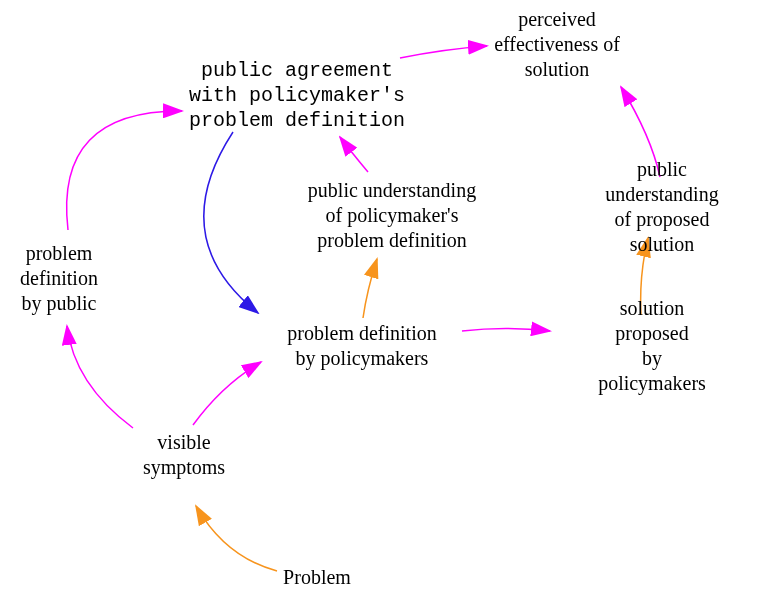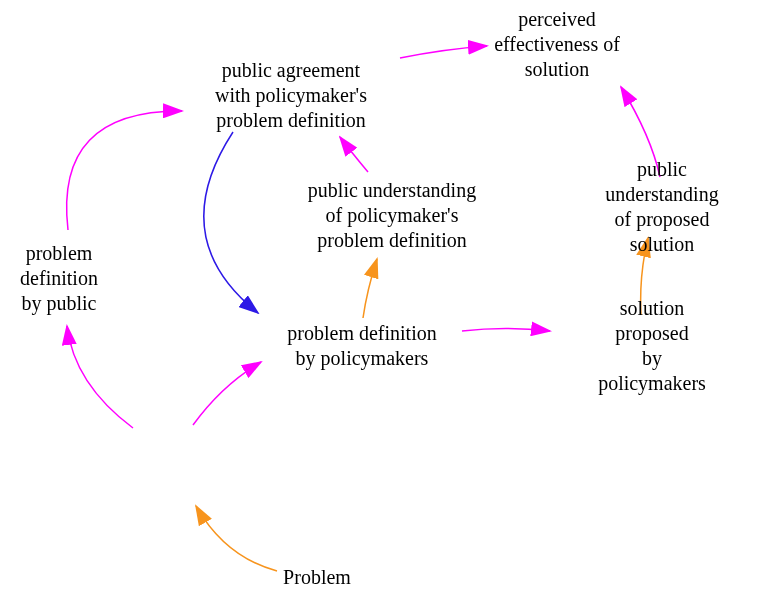--- a/index.html
+++ b/index.html
@@ -69,37 +69,39 @@
 
     <path d="M193,425 Q222,385 261,362" fill="none" stroke-width="1.5" marker-end="url(#ah-magenta)" stroke="#ff00ff"></path>
 
     <path d="M277,571 Q225,557 196,506" fill="none" stroke-width="1.5" marker-end="url(#ah-orange)" stroke="#f7941d"></path>
   </svg>
 
   <div class="node" style="left:557px; top:44px;">perceived
 effectiveness of
 solution</div>
 
-  <div class="node" style="left:291px; top:95px;">public agreement
+  <div class="node" style="left:297px; top:95px;font-family:Liberation Mono, monospace;">public agreement
 with policymaker's
 problem definition</div>
 
   <div class="node" style="left:392px; top:215px;">public understanding
 of policymaker's
 problem definition</div>
 
   <div class="node" style="left:662px; top:207px;">public understanding
 of proposed solution</div>
 
   <div class="node" style="left:59px; top:278px;">problem
 definition
 by public</div>
 
   <div class="node" style="left:362px; top:346px;">problem definition
 by policymakers</div>
 
   <div class="node" style="left:652px; top:346px;">solution proposed
 by policymakers</div>
 
+  <div class="node" style="left:184px; top:455px;">visible
+symptoms</div>
 
   <div class="node" style="left:317px; top:577px;">Problem</div>
 
 </div>
 
 </body></html>

